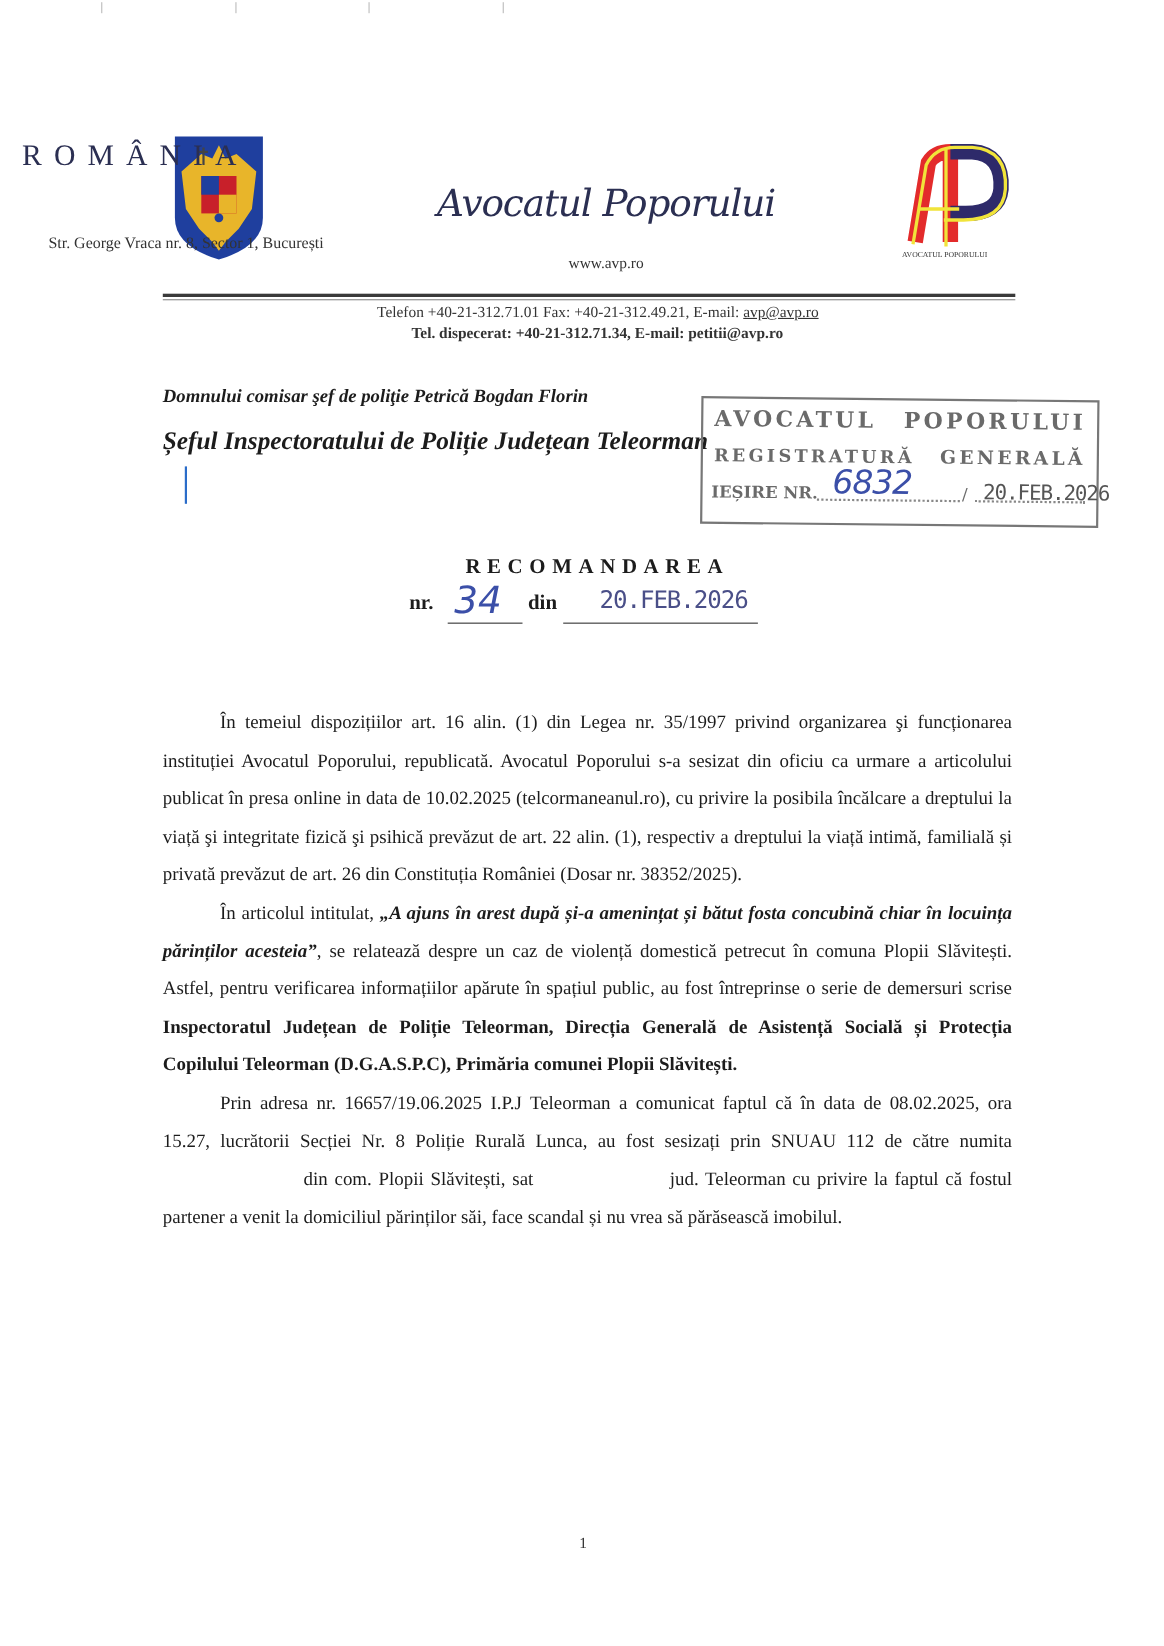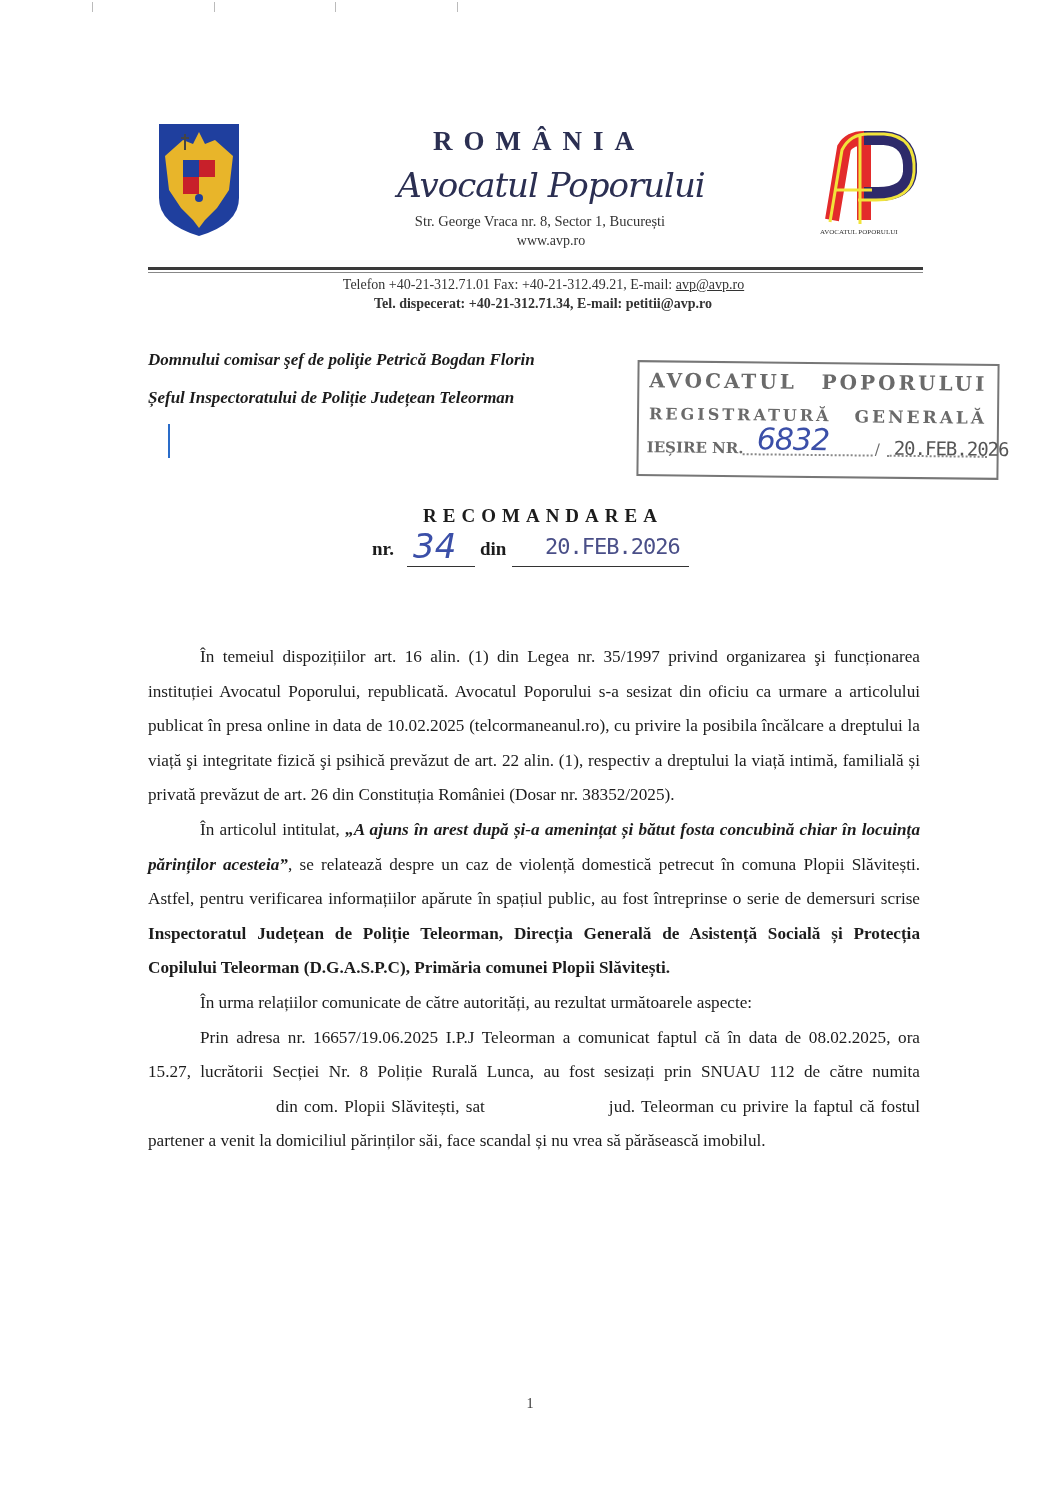--- a/index.html
+++ b/index.html
@@ -3,36 +3,36 @@
 <meta charset="utf-8">
 <style>
   html, body { margin: 0; padding: 0; background: #ffffff; }
   body { width: 1058px; height: 1496px; position: relative; overflow: hidden;
          font-family: "Liberation Serif", "DejaVu Serif", serif; color: #1c1c1c; }
   .abs { position: absolute; }
 
   
   #coat { left: 155px; top: 120px; width: 88px; height: 120px; }
   #avp-logo { left: 810px; top: 128px; width: 110px; height: 110px; }
-  #title { left: 0; width: 1058px; top: 126px; text-align: center; font-size: 27px;
-           letter-spacing: 11px; color: #2b2f52; font-weight: bold; padding-left: 20px; box-sizing: border-box;}
+  #title { left: 0; width: 1058px; top: 126px; text-align: left; font-size: 27px;
+           letter-spacing: 11px; color: #2b2f52; font-weight: normal; padding-left: 20px; box-sizing: border-box;}
   #institution { left: 0; width: 1058px; top: 165px; text-align: center; font-size: 34px;
                  font-style: italic; color: #2b2f52; padding-left: 44px; box-sizing: border-box;
                  font-family: "DejaVu Serif", serif; letter-spacing: -1px; }
-  #address { left: 0; width: 1058px; top: 213px; text-align: center; font-size: 14.5px; color: #333; padding-left: 22px; box-sizing: border-box;}
+  #address { left: 0; width: 1058px; top: 213px; font-size: 14.5px; color: #333; padding-left: 44px; box-sizing: border-box;}
   #website { left: 0; width: 1058px; top: 233px; text-align: center; font-size: 14px; color: #333; padding-left: 44px; box-sizing: border-box;}
   #rule1 { left: 148px; top: 267px; width: 775px; height: 3px; background: #3a3a3a; }
   #rule2 { left: 148px; top: 272px; width: 775px; height: 1px; background: #888; }
   #contact1 { left: 0; width: 1018px; top: 277px; text-align: center; font-size: 14px; color: #333; padding-left: 69px; box-sizing: border-box;}
   #contact2 { left: 0; width: 1058px; top: 296px; text-align: center; font-size: 14px; color: #333; font-weight: bold; padding-left: 28px; box-sizing: border-box;}
   .ul { text-decoration: underline; }
 
   
   #addr1 { left: 148px; top: 350px; font-size: 17px; font-weight: bold; font-style: italic; }
-  #addr2 { left: 148px; top: 388px; font-size: 17px; font-weight: bold; font-style: italic; }
+  #addr2 { left: 148px; top: 388px; font-size: 23px; font-weight: bold; font-style: italic; }
   #cursor { left: 168px; top: 424px; width: 2px; height: 34px; background: #2a6cc9; }
 
   
   #stamp { left: 637px; top: 362px; width: 358px; height: 112px; border: 2px solid #777;
            transform: rotate(0.6deg); color: #6a6a6a; font-family: "DejaVu Serif", serif; }
   #stamp .l1 { position: absolute; left: 10px; top: 6px; font-size: 20px; font-weight: bold; letter-spacing: 3px; }
   #stamp .l1b { position: absolute; right: 10px; top: 6px; font-size: 20px; font-weight: bold; letter-spacing: 3px; }
   #stamp .l2 { position: absolute; left: 10px; top: 42px; font-size: 16px; font-weight: bold; letter-spacing: 3px; }
   #stamp .l2b { position: absolute; right: 10px; top: 42px; font-size: 17px; font-weight: bold; letter-spacing: 3px; }
   #stamp .l3 { position: absolute; left: 8px; top: 76px; font-size: 15px; font-weight: bold; }
@@ -122,17 +122,16 @@
 <div id="rec-nr" class="abs">nr.</div>
 <div id="rec-nr-line" class="abs"></div>
 <div id="rec-nr-val" class="abs">34</div>
 <div id="rec-din" class="abs">din</div>
 <div id="rec-din-line" class="abs"></div>
 <div id="rec-din-val" class="abs">20.FEB.2026</div>
 
 <div id="body" class="abs">
   <p>În temeiul dispozițiilor art. 16 alin. (1) din Legea nr. 35/1997 privind organizarea şi funcționarea instituției Avocatul Poporului, republicată. Avocatul Poporului s-a sesizat din oficiu ca urmare a articolului publicat în presa online  in data de 10.02.2025 (telcormaneanul.ro), cu privire la posibila încălcare a dreptului la viață şi integritate fizică şi psihică prevăzut de art. 22 alin. (1), respectiv a dreptului la viață intimă, familială și privată prevăzut de art. 26 din Constituția României (Dosar nr. 38352/2025).</p>
   <p><span>În articolul intitulat, </span><span class="bi">„A ajuns în arest după și-a amenințat și bătut fosta concubină chiar în locuința părinților acesteia”</span><span>, se relatează despre un caz de violență domestică petrecut în comuna Plopii Slăvitești. Astfel, pentru verificarea informațiilor apărute în spațiul public, au fost întreprinse o serie de demersuri scrise </span><span class="b">Inspectoratul Județean de Poliție Teleorman, Direcția Generală de Asistență Socială și Protecția Copilului Teleorman (D.G.A.S.P.C), Primăria comunei Plopii Slăvitești.</span></p>
-  <p>În urma relațiilor comunicate de către autorități, au rezultat următoarele aspecte:</p>
   <p><span>Prin adresa nr.  16657/19.06.2025 I.P.J Teleorman a comunicat faptul că în  data de 08.02.2025, ora 15.27, lucrătorii Secției Nr. 8 Poliție Rurală Lunca, au fost sesizați prin SNUAU 112 de către numita</span><span class="gap" style="width:128px"></span><span>din com. Plopii Slăvitești, sat</span><span class="gap" style="width:124px"></span><span>jud. Teleorman cu privire la faptul că fostul partener a venit la domiciliul părinților săi, face scandal și nu vrea să părăsească imobilul.</span></p>
 </div>
 
 <div id="page-num" class="abs">1</div>
 
 </body></html>

